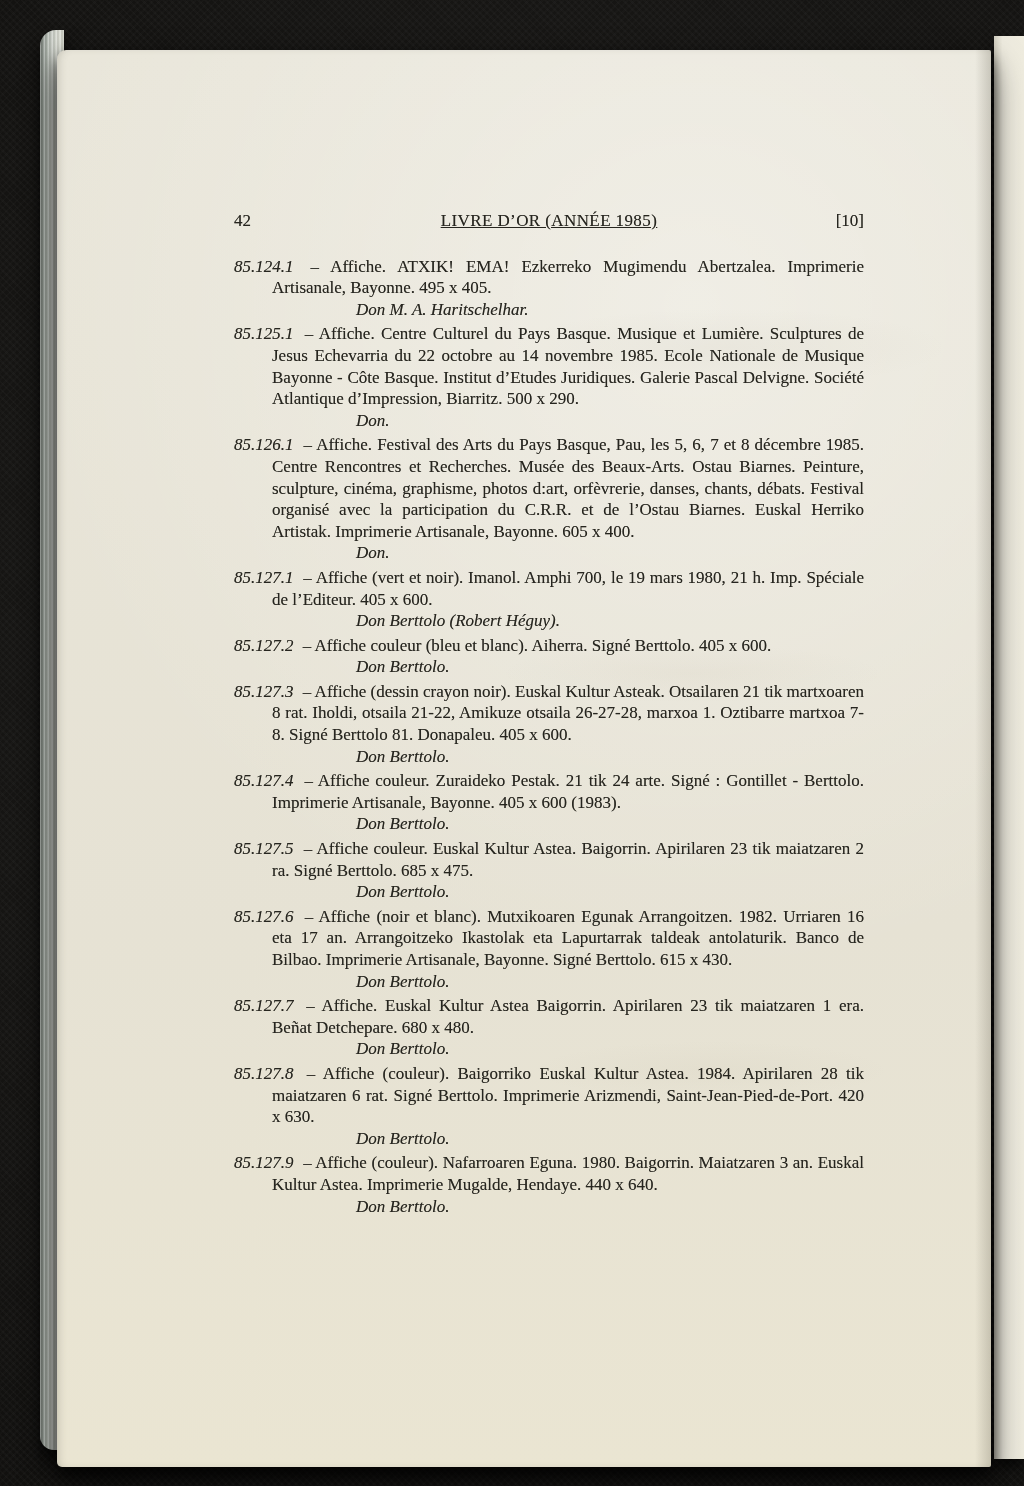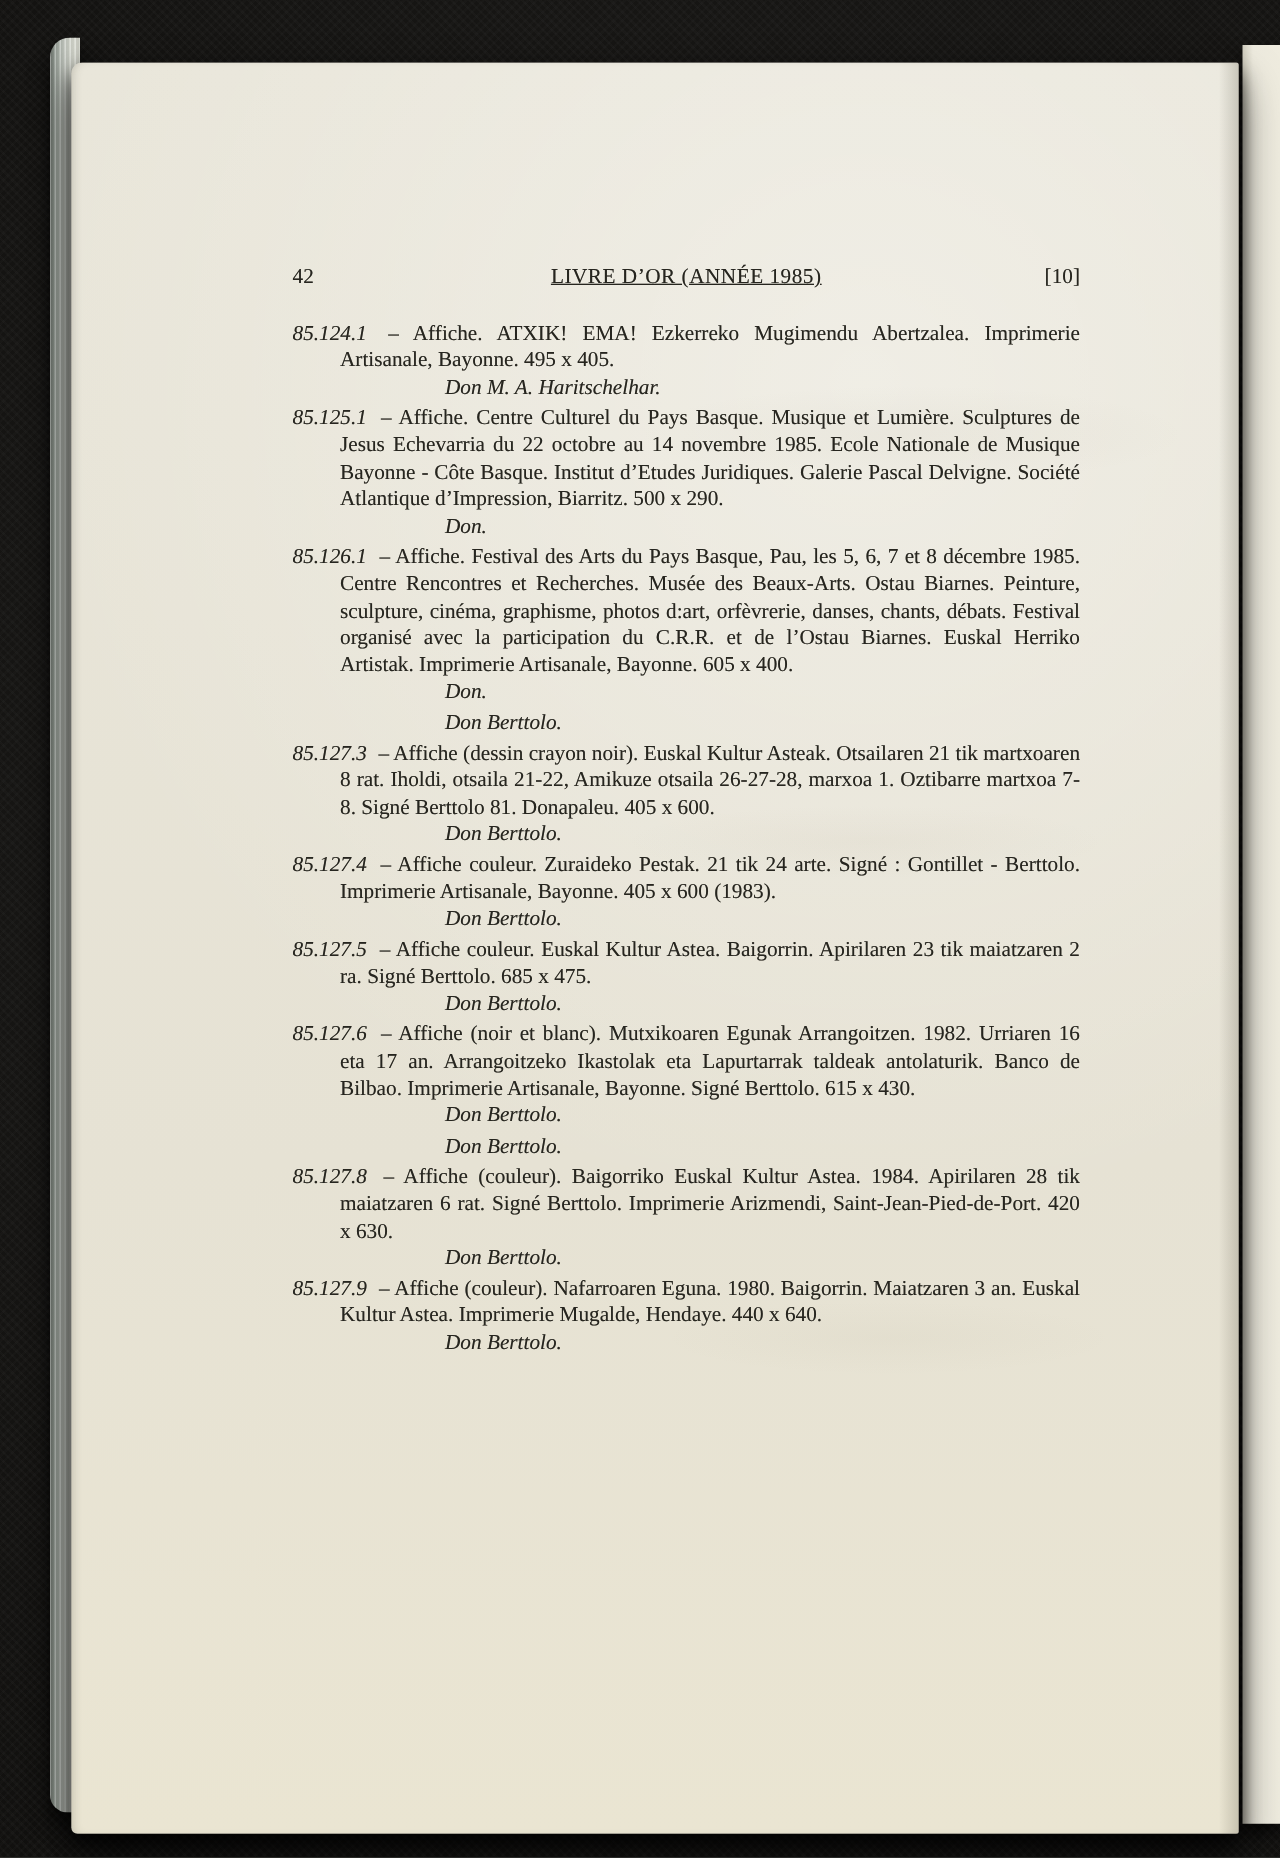--- a/index.html
+++ b/index.html
@@ -98,22 +98,27 @@
       <div class="entry">
         <p class="body"><span class="num">85.125.1</span> <span>– Affiche. Centre Culturel du Pays Basque. Musique et Lumière. Sculptures de Jesus Echevarria du 22 octobre au 14 novembre 1985. Ecole Nationale de Musique Bayonne - Côte Basque. Institut d’Etudes Juridiques. Galerie Pascal Delvigne. Société Atlantique d’Impression, Biarritz. 500 x 290.</span></p>
         <p class="donor">Don.</p>
       </div>
 
       <div class="entry">
         <p class="body"><span class="num">85.126.1</span> <span>– Affiche. Festival des Arts du Pays Basque, Pau, les 5, 6, 7 et 8 décembre 1985. Centre Rencontres et Recherches. Musée des Beaux-Arts. Ostau Biarnes. Peinture, sculpture, cinéma, graphisme, photos d:art, orfèvrerie, danses, chants, débats. Festival organisé avec la participation du C.R.R. et de l’Ostau Biarnes. Euskal Herriko Artistak. Imprimerie Artisanale, Bayonne. 605 x 400.</span></p>
         <p class="donor">Don.</p>
       </div>
 
+      <div class="entry">
+        <p class="body"><span class="num">85.127.1</span> <span>– Affiche (vert et noir). Imanol. Amphi 700, le 19 mars 1980, 21 h. Imp. Spéciale de l’Editeur. 405 x 600.</span></p>
+        <p class="donor">Don Berttolo (Robert Héguy).</p>
+      </div>
 
       <div class="entry">
+        <p class="body"><span class="num">85.127.2</span> <span>– Affiche couleur (bleu et blanc). Aiherra. Signé Berttolo. 405 x 600.</span></p>
         <p class="donor">Don Berttolo.</p>
       </div>
 
       <div class="entry">
         <p class="body"><span class="num">85.127.3</span> <span>– Affiche (dessin crayon noir). Euskal Kultur Asteak. Otsailaren 21 tik martxoaren 8 rat. Iholdi, otsaila 21-22, Amikuze otsaila 26-27-28, marxoa 1. Oztibarre martxoa 7-8. Signé Berttolo 81. Donapaleu. 405 x 600.</span></p>
         <p class="donor">Don Berttolo.</p>
       </div>
 
       <div class="entry">
         <p class="body"><span class="num">85.127.4</span> <span>– Affiche couleur. Zuraideko Pestak. 21 tik 24 arte. Signé : Gontillet - Berttolo. Imprimerie Artisanale, Bayonne. 405 x 600 (1983).</span></p>
@@ -124,20 +129,21 @@
         <p class="body"><span class="num">85.127.5</span> <span>– Affiche couleur. Euskal Kultur Astea. Baigorrin. Apirilaren 23 tik maiatzaren 2 ra. Signé Berttolo. 685 x 475.</span></p>
         <p class="donor">Don Berttolo.</p>
       </div>
 
       <div class="entry">
         <p class="body"><span class="num">85.127.6</span> <span>– Affiche (noir et blanc). Mutxikoaren Egunak Arrangoitzen. 1982. Urriaren 16 eta 17 an. Arrangoitzeko Ikastolak eta Lapurtarrak taldeak antolaturik. Banco de Bilbao. Imprimerie Artisanale, Bayonne. Signé Berttolo. 615 x 430.</span></p>
         <p class="donor">Don Berttolo.</p>
       </div>
 
       <div class="entry">
+        <p class="body"><span class="num">85.127.7</span> <span>– Affiche. Euskal Kultur Astea Baigorrin. Apirilaren 23 tik maiatzaren 1 era. Beñat Detchepare. 680 x 480.</span></p>
         <p class="donor">Don Berttolo.</p>
       </div>
 
       <div class="entry">
         <p class="body"><span class="num">85.127.8</span> <span>– Affiche (couleur). Baigorriko Euskal Kultur Astea. 1984. Apirilaren 28 tik maiatzaren 6 rat. Signé Berttolo. Imprimerie Arizmendi, Saint-Jean-Pied-de-Port. 420 x 630.</span></p>
         <p class="donor">Don Berttolo.</p>
       </div>
 
       <div class="entry">
         <p class="body"><span class="num">85.127.9</span> <span>– Affiche (couleur). Nafarroaren Eguna. 1980. Baigorrin. Maiatzaren 3 an. Euskal Kultur Astea. Imprimerie Mugalde, Hendaye. 440 x 640.</span></p>

